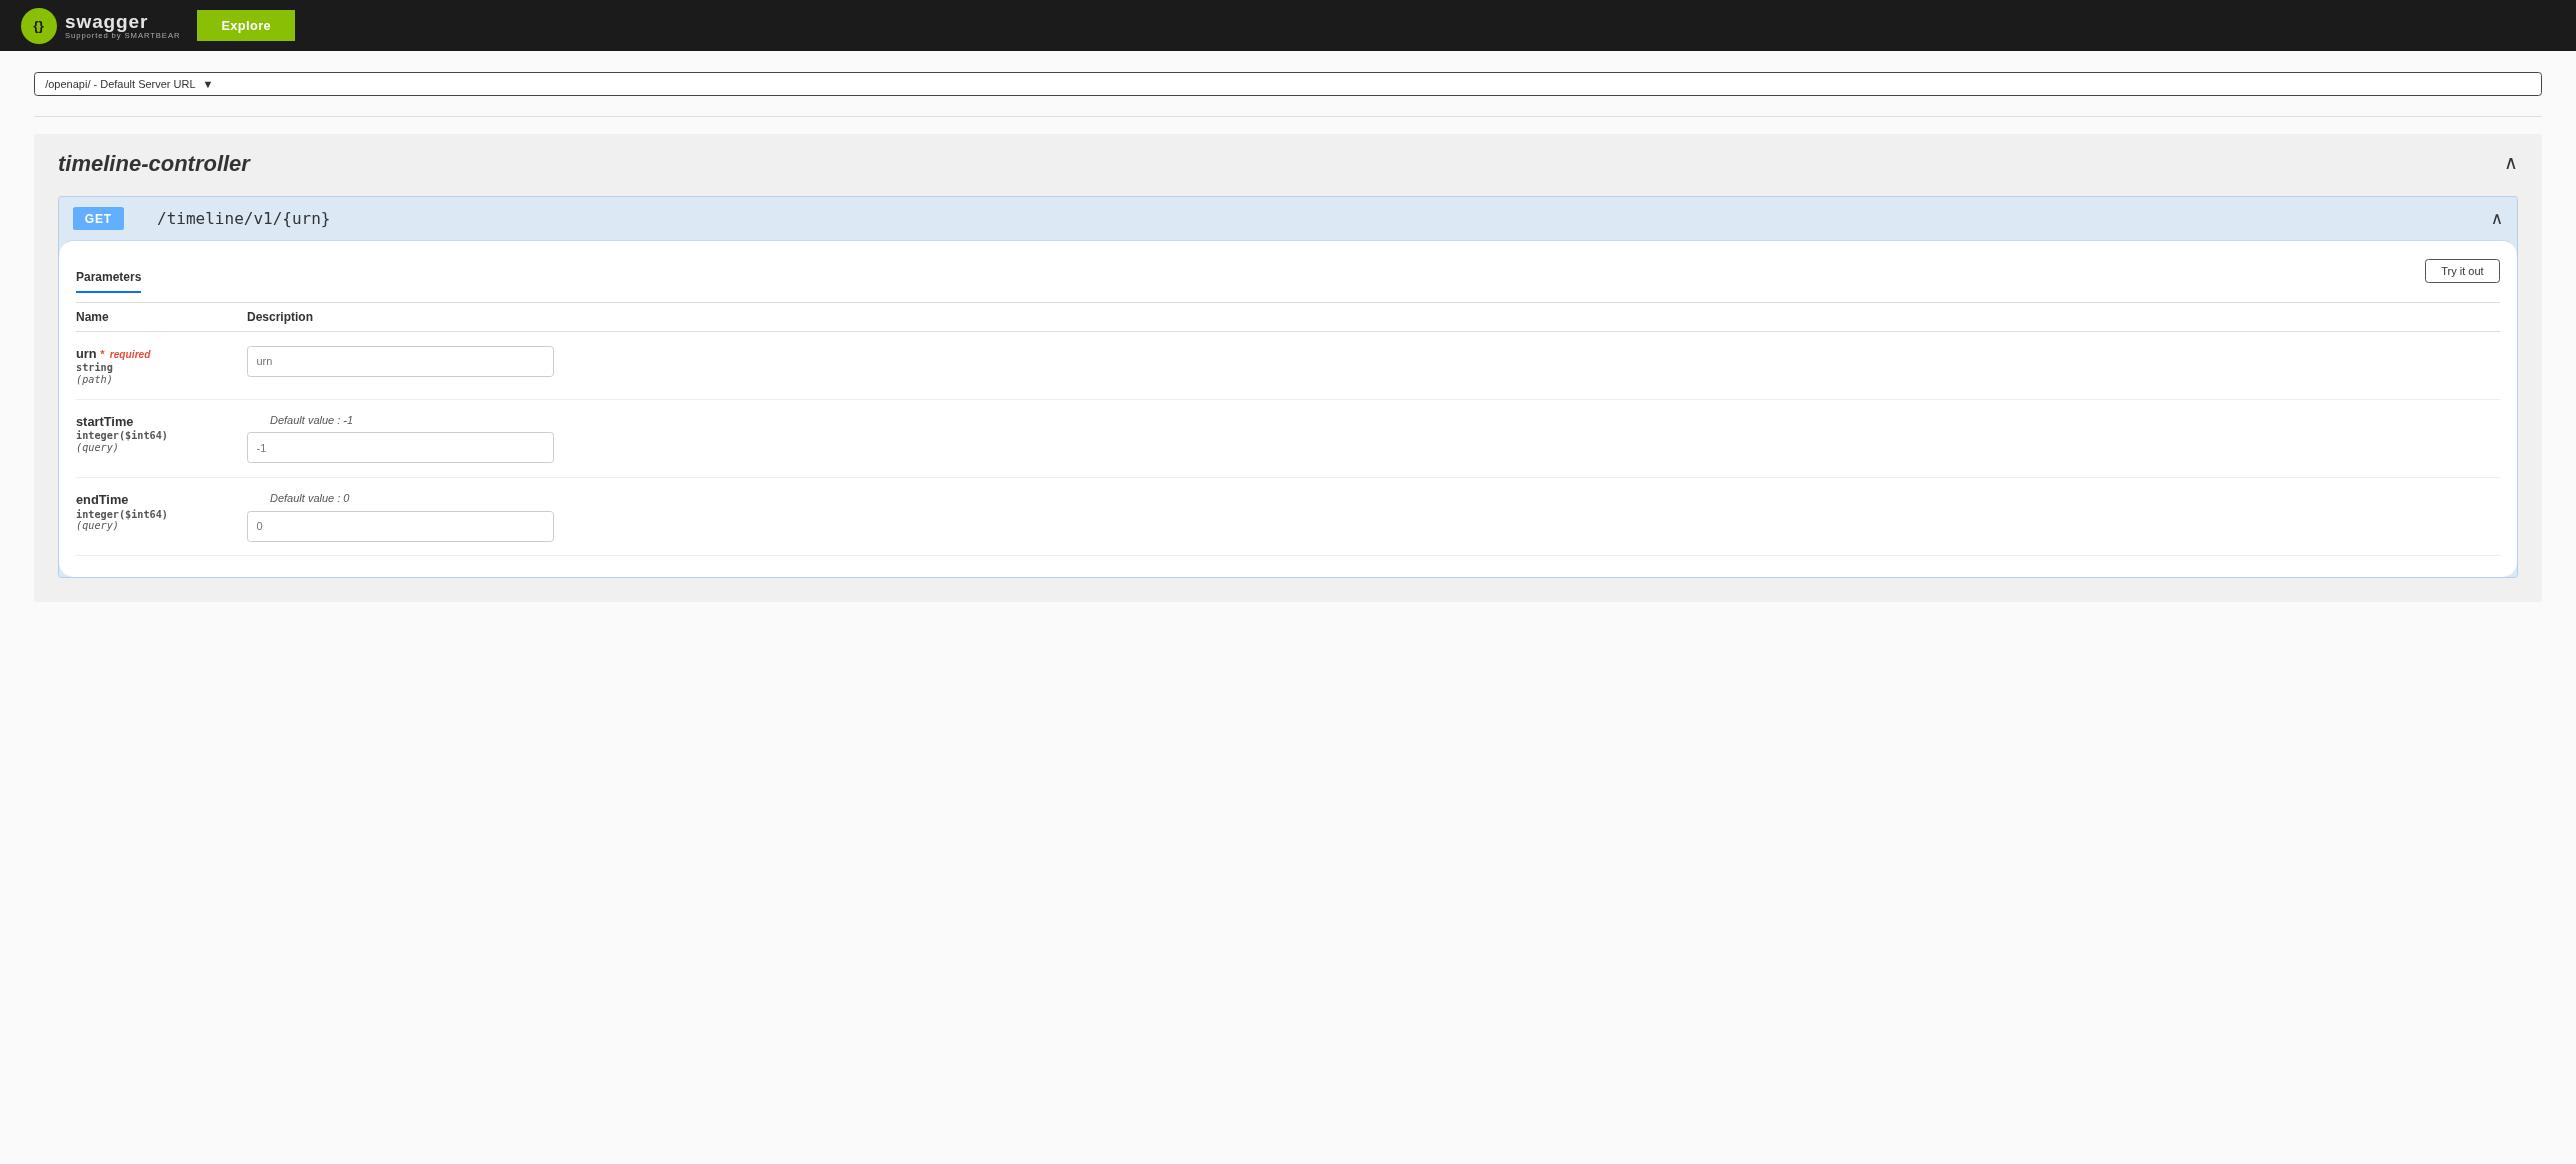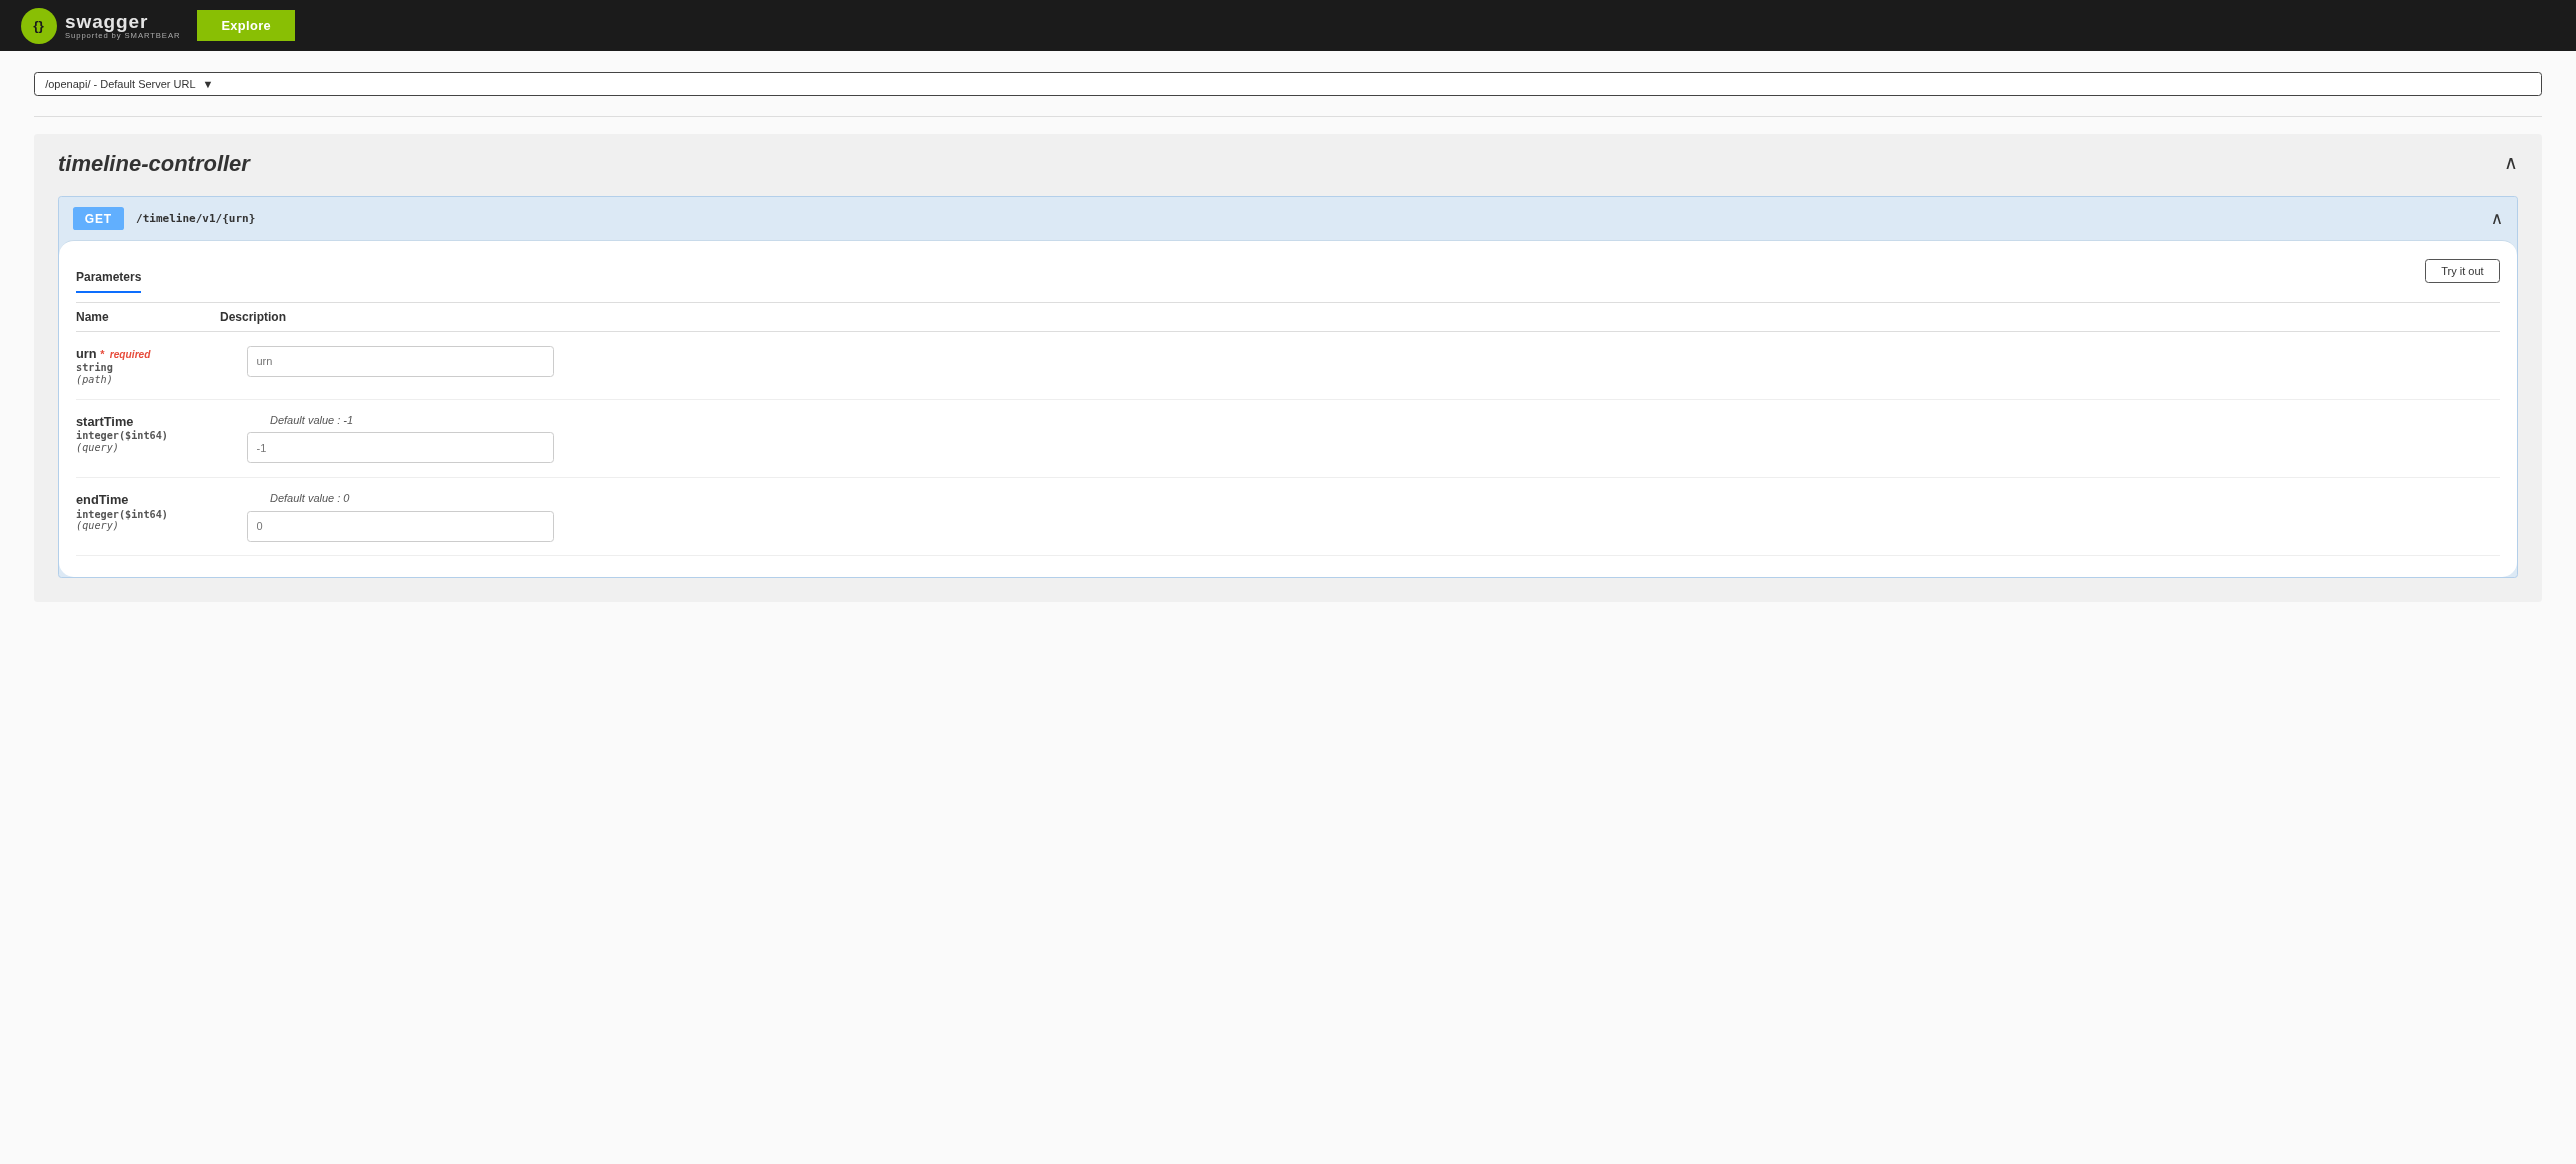--- a/index.html
+++ b/index.html
@@ -156,23 +156,24 @@
       background: #61affe;
       color: #fff;
       font-weight: 700;
       font-size: 12px;
       padding: 4.3px 12px;
       border-radius: 2.6px;
       letter-spacing: 0.9px;
     }
     .endpoint-path {
       font-family: monospace;
-      font-size: 11px;
-      color: #333;
-      font-weight: 700;
+      font-size: 16px;
+      color: #333;
+      font-weight: 400;
+      margin-left: 21px;
     }
     .endpoint-collapse-icon {
       font-size: 17px;
       color: #333;
       cursor: pointer;
     }
 
     
     .parameters-section {
       background: #fff;
@@ -221,21 +222,21 @@
       margin-top: 10.2px;
     }
     .params-table-header {
       display: flex;
       padding: 6.8px 0;
       font-size: 12px;
       font-weight: 700;
       color: #333;
       border-bottom: 0.9px solid #ddd;
     }
-    .col-name { width: 144px; }
+    .col-name { width: 171px; }
     .col-desc { flex: 1; }
     .param-row {
       display: flex;
       padding: 13.7px 0;
       border-bottom: 0.9px solid #eee;
       align-items: flex-start;
     }
     .param-name-col {
       width: 171px;
     }

